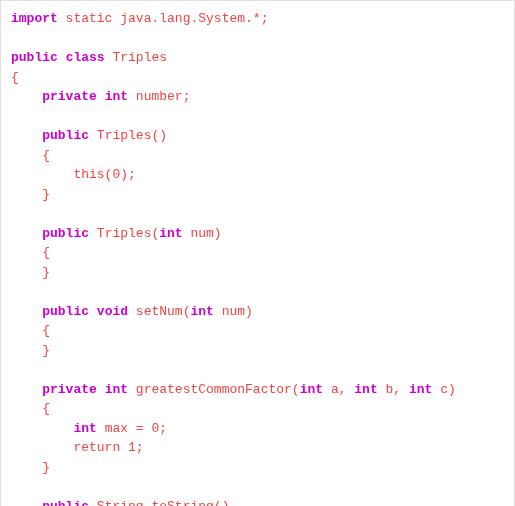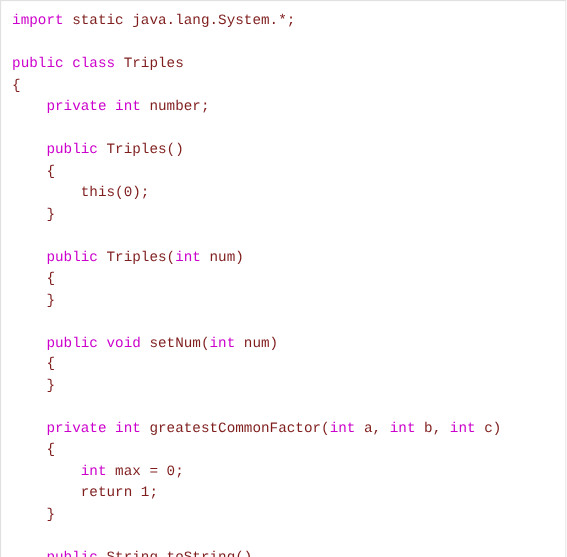--- a/index.html
+++ b/index.html
@@ -23,25 +23,25 @@
       overflow: auto;
       border: 1px solid #e0e0e0;
     }
 
     .code-block {
       white-space: pre;
     }
 
     .kw {
       color: #cc00cc; 
-      font-weight: normal;
+      font-weight: bold;
     }
 
     .normal {
-      color: #7f1d1d;
+      color: #ef4444;
     }
 
     .line {
       display: block;
       min-height: 1.5em;
     }
   </style>
 </head>
 <body>
 

